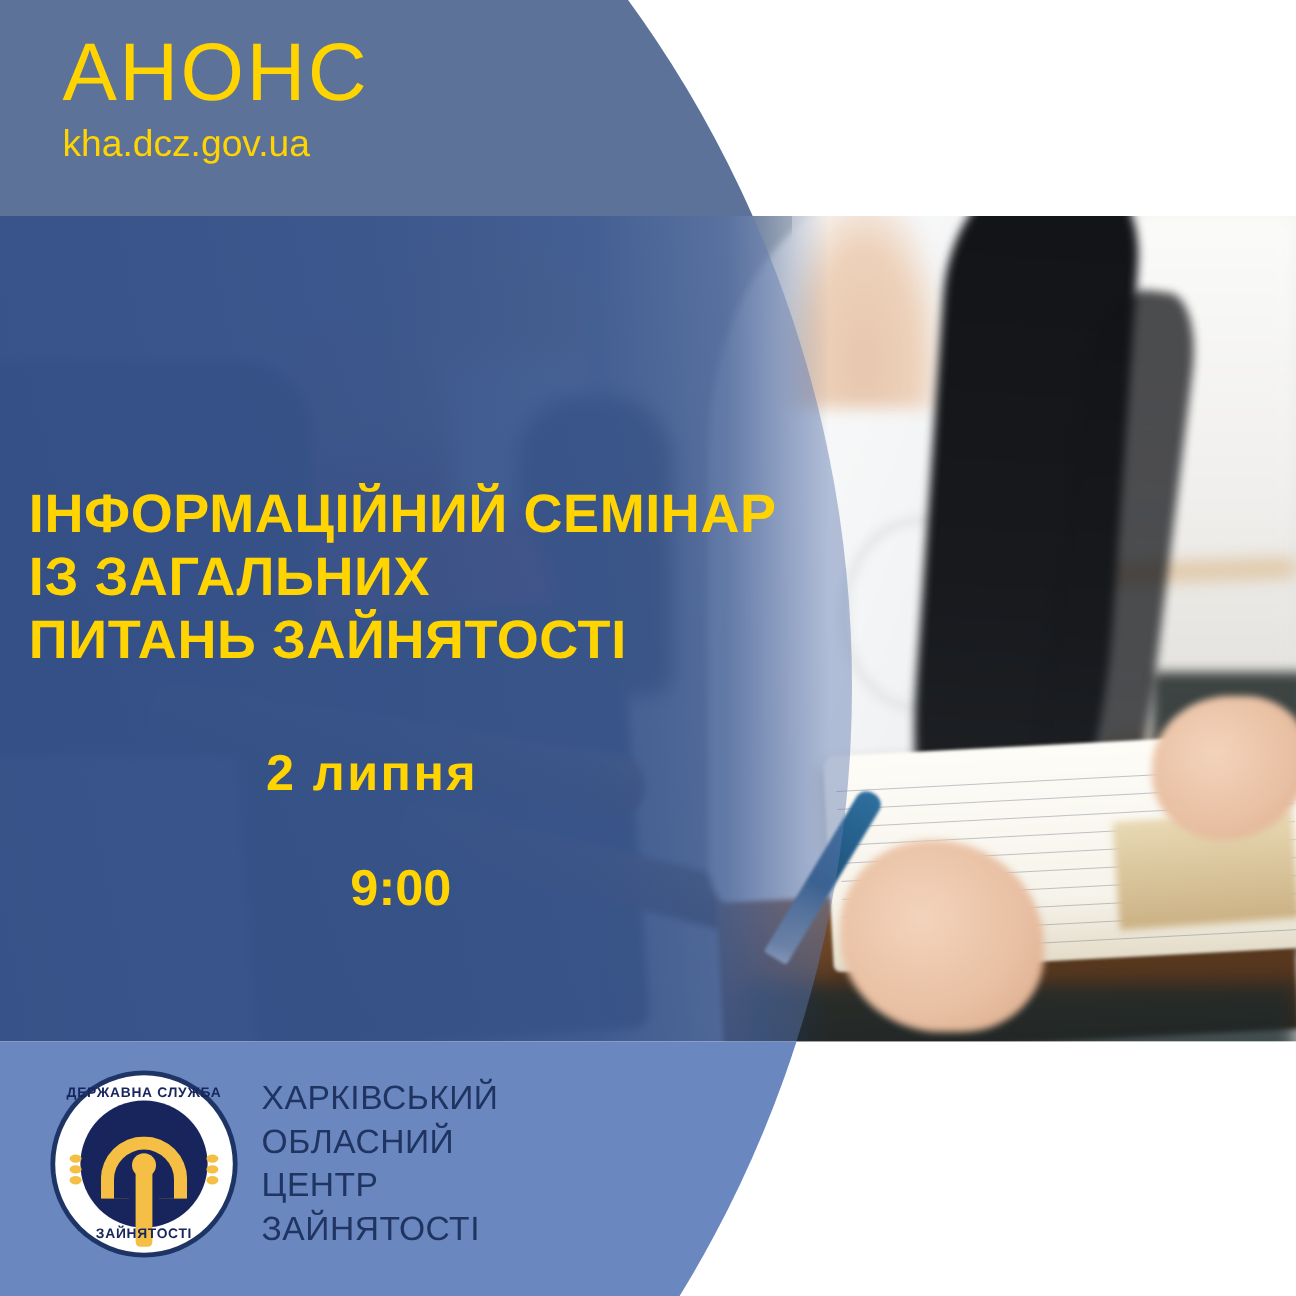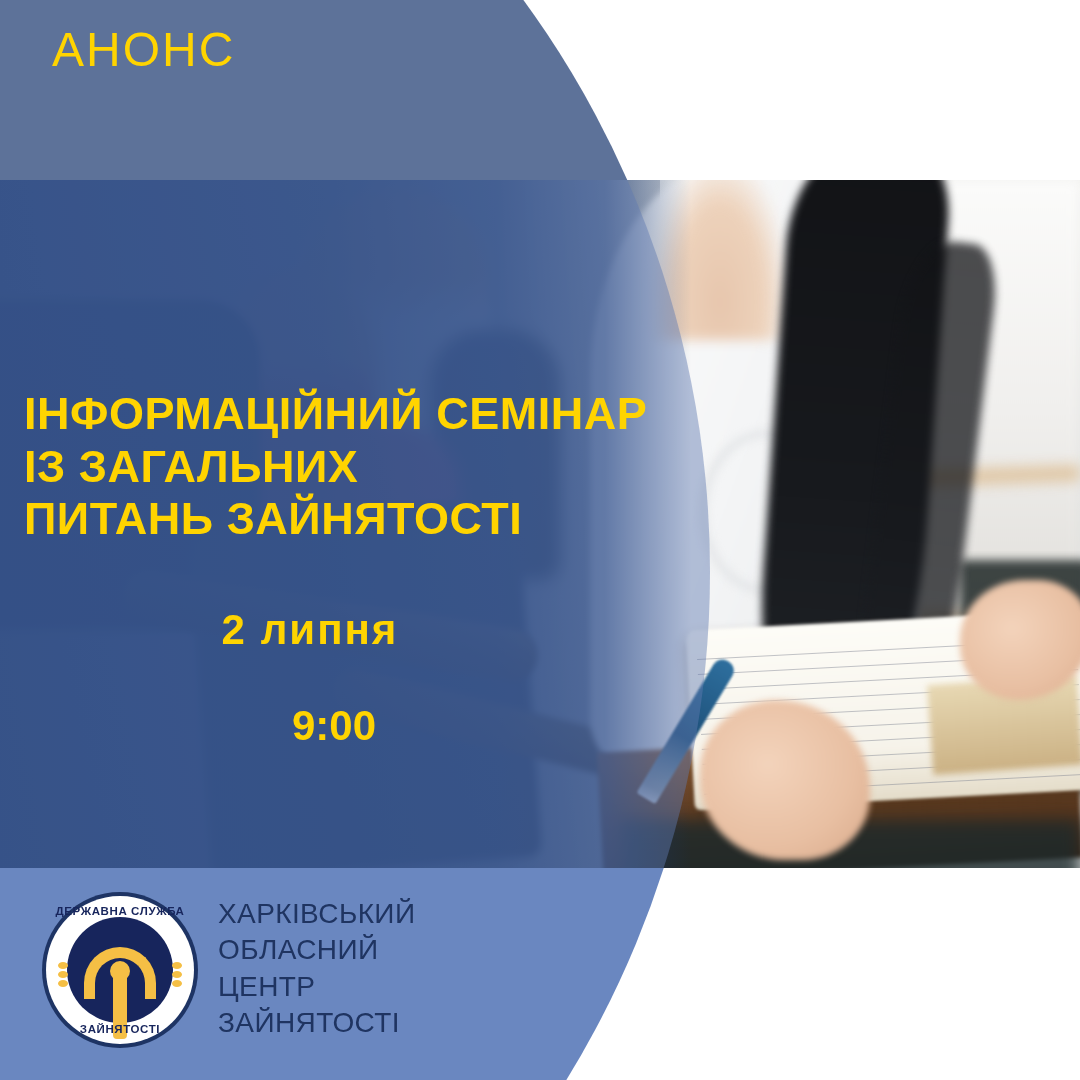--- a/index.html
+++ b/index.html
@@ -262,21 +262,21 @@
     left: -1230px; top: -398px;
     width: 1940px; height: 1940px;
     border-radius: 50%;
     background: #5d7299;
   }
   .header-text {
     position: absolute;
     left: 52px; top: 26px;
   }
   .kicker {
-    font-size: 48px;
+    font-size: 68px;
     line-height: 1;
     letter-spacing: 2px;
     color: #FFD400;
     font-weight: 400;
   }
   .site {
     margin-top: 10px;
     font-size: 31px;
     line-height: 1;
     color: #FFD400;
@@ -294,21 +294,21 @@
     position: absolute;
     left: -1230px; top: -1266px;
     width: 1940px; height: 1940px;
     border-radius: 50%;
     background: #6a87c0;
   }
   .footer-inner {
     position: absolute;
     left: 46px; top: 24px;
     display: flex;
-    align-items: flex-start;
+    align-items: center;
     gap: 24px;
   }
 
   
   .emblem {
     position: relative;
     width: 148px; height: 148px;
     border-radius: 50%;
     background: #ffffff;
     box-shadow: 0 0 0 4px #1e3464;
@@ -383,21 +383,21 @@
     font-size: 28px;
     line-height: 1.30;
     letter-spacing: .4px;
     padding-top: 4px;
     white-space: pre-line;
   }
 
   
   .copy {
     position: absolute;
-    left: 0; top: 166px;
+    left: 0; top: 180px;
     width: 1080px; height: 780px;
     pointer-events: none;
   }
   .title {
     position: absolute;
     left: 24px; top: 222px;
     color: #FFD400;
     font-size: 45px;
     font-weight: 700;
     line-height: 1.17;
@@ -456,20 +456,21 @@
     <div class="pen"></div>
   </div>
 
   <div class="tint-dark"></div>
   <div class="brand-circle"></div>
 
   <div class="header-band">
     <div class="header-fill"></div>
     <div class="header-text">
       <div class="kicker">АНОНС</div>
+      <div class="site">kha.dcz.gov.ua</div>
     </div>
   </div>
 
   <div class="copy">
     <div class="title">ІНФОРМАЦІЙНИЙ СЕМІНАР
 ІЗ ЗАГАЛЬНИХ
 ПИТАНЬ ЗАЙНЯТОСТІ</div>
     <div class="meta">
       <div class="date">2 липня</div>
       <div class="time">9:00</div>

